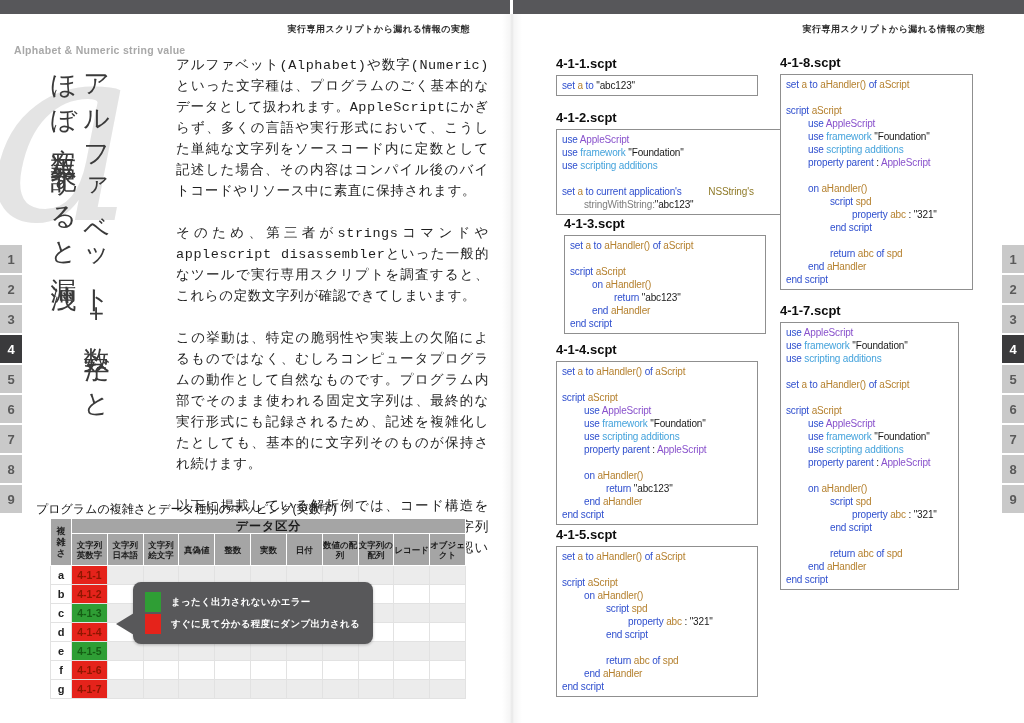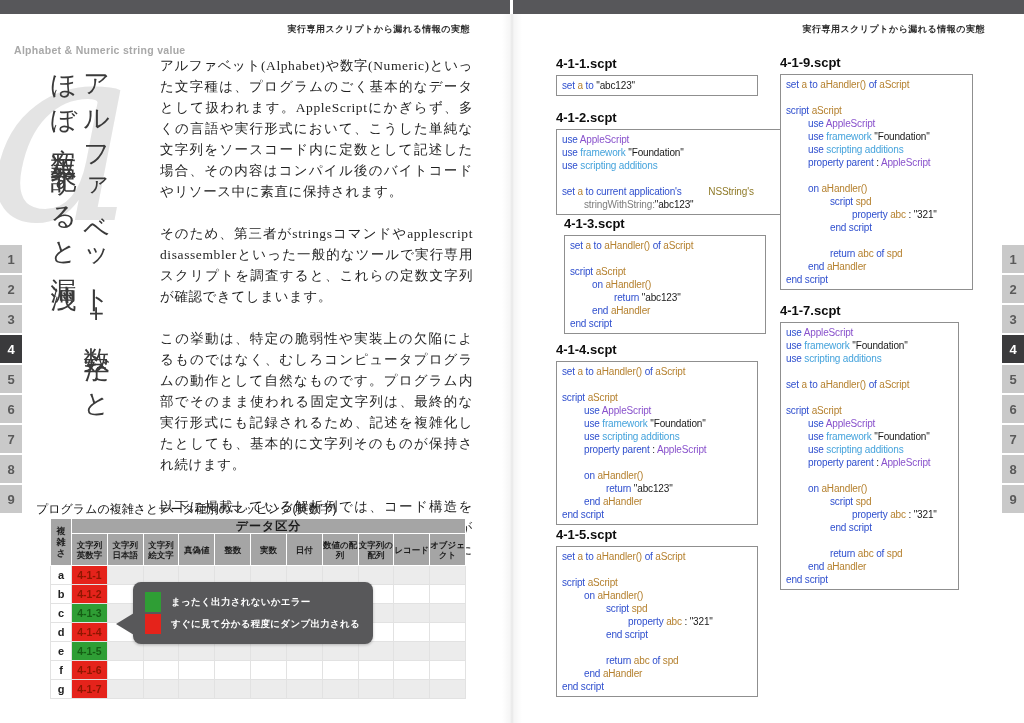--- a/index.html
+++ b/index.html
@@ -30,22 +30,22 @@
     font-size:13px;font-weight:bold;display:flex;align-items:center;justify-content:center;}
   .tab.active{background:var(--tab-active-bg);color:#fff;}
 
   
   .eyebrow{position:absolute;left:14px;top:44px;font-size:10.5px;font-weight:bold;color:#a8a8a8;letter-spacing:.3px;}
   .watermark{position:absolute;left:-12px;top:8px;font-family:"DejaVu Serif","Liberation Serif",serif;
     font-style:italic;font-size:250px;line-height:1;color:#e4e4e4;z-index:0;}
   .v-title{position:absolute;left:47px;top:56px;height:455px;margin:0;z-index:1;
     writing-mode:vertical-rl;font-size:26px;font-weight:400;color:#3a3a3a;letter-spacing:6px;}
   .v-title span{display:block;line-height:33px;}
-  .body-text{position:absolute;left:160px;top:55px;width:313px;z-index:1;
-    font-family:Liberation Serif, serif;font-size:13.5px;line-height:21px;
+  .body-text{position:absolute;left:176px;top:55px;width:313px;z-index:1;
+    font-family:Liberation Mono, monospace;font-size:13.5px;line-height:21px;
     color:#1f1f1f;text-align:justify;letter-spacing:.6px;}
   .body-text p{margin:0 0 21px 0;}
 
   .table-title{position:absolute;left:36px;top:501px;font-size:12px;font-weight:normal;color:#111;}
   .map-table{position:absolute;left:50px;top:518px;width:416px;border-collapse:collapse;table-layout:fixed;z-index:1;}
   .map-table th,.map-table td{padding:0;}
   .map-table thead th{background:#a5a5a5;border:1px solid #fff;color:#1c1c1c;
     font-size:8.5px;font-weight:bold;text-align:center;white-space:pre-line;line-height:1.2;}
   .map-table th.corner{width:20px;font-size:9px;}
   .map-table th.group{height:14px;font-size:12px;letter-spacing:1px;}
@@ -343,21 +343,21 @@
           <div class="code-line" style="padding-left: 44px;"><span class="tok-k">script </span><span class="tok-v">spd</span></div>
           <div class="code-line" style="padding-left: 66px;"><span class="tok-k">property </span><span class="tok-v">abc </span><span class="tok-p">: </span><span class="tok-s">"321"</span></div>
           <div class="code-line" style="padding-left: 44px;"><span class="tok-k">end script</span></div>
           <div class="code-line" style="padding-left: 0px;">&nbsp;</div>
           <div class="code-line" style="padding-left: 44px;"><span class="tok-k">return </span><span class="tok-v">abc </span><span class="tok-k">of </span><span class="tok-v">spd</span></div>
           <div class="code-line" style="padding-left: 22px;"><span class="tok-k">end </span><span class="tok-v">aHandler</span></div>
           <div class="code-line" style="padding-left: 0px;"><span class="tok-k">end script</span></div>
         </div>
       </div>
       <div class="snippet pos-6">
-        <div class="snippet-title">4-1-9.scpt</div>
+        <div class="snippet-title">4-1-8.scpt</div>
         <div class="code-box">
           <div class="code-line" style="padding-left: 0px;"><span class="tok-k">set </span><span class="tok-v">a </span><span class="tok-k">to </span><span class="tok-v">aHandler() </span><span class="tok-k">of </span><span class="tok-v">aScript</span></div>
           <div class="code-line" style="padding-left: 0px;">&nbsp;</div>
           <div class="code-line" style="padding-left: 0px;"><span class="tok-k">script </span><span class="tok-v">aScript</span></div>
           <div class="code-line" style="padding-left: 22px;"><span class="tok-k">use </span><span class="tok-l">AppleScript</span></div>
           <div class="code-line" style="padding-left: 22px;"><span class="tok-k">use </span><span class="tok-a">framework </span><span class="tok-s">"Foundation"</span></div>
           <div class="code-line" style="padding-left: 22px;"><span class="tok-k">use </span><span class="tok-a">scripting additions</span></div>
           <div class="code-line" style="padding-left: 22px;"><span class="tok-k">property </span><span class="tok-k">parent </span><span class="tok-p">: </span><span class="tok-l">AppleScript</span></div>
           <div class="code-line" style="padding-left: 0px;">&nbsp;</div>
           <div class="code-line" style="padding-left: 22px;"><span class="tok-k">on </span><span class="tok-v">aHandler()</span></div>

